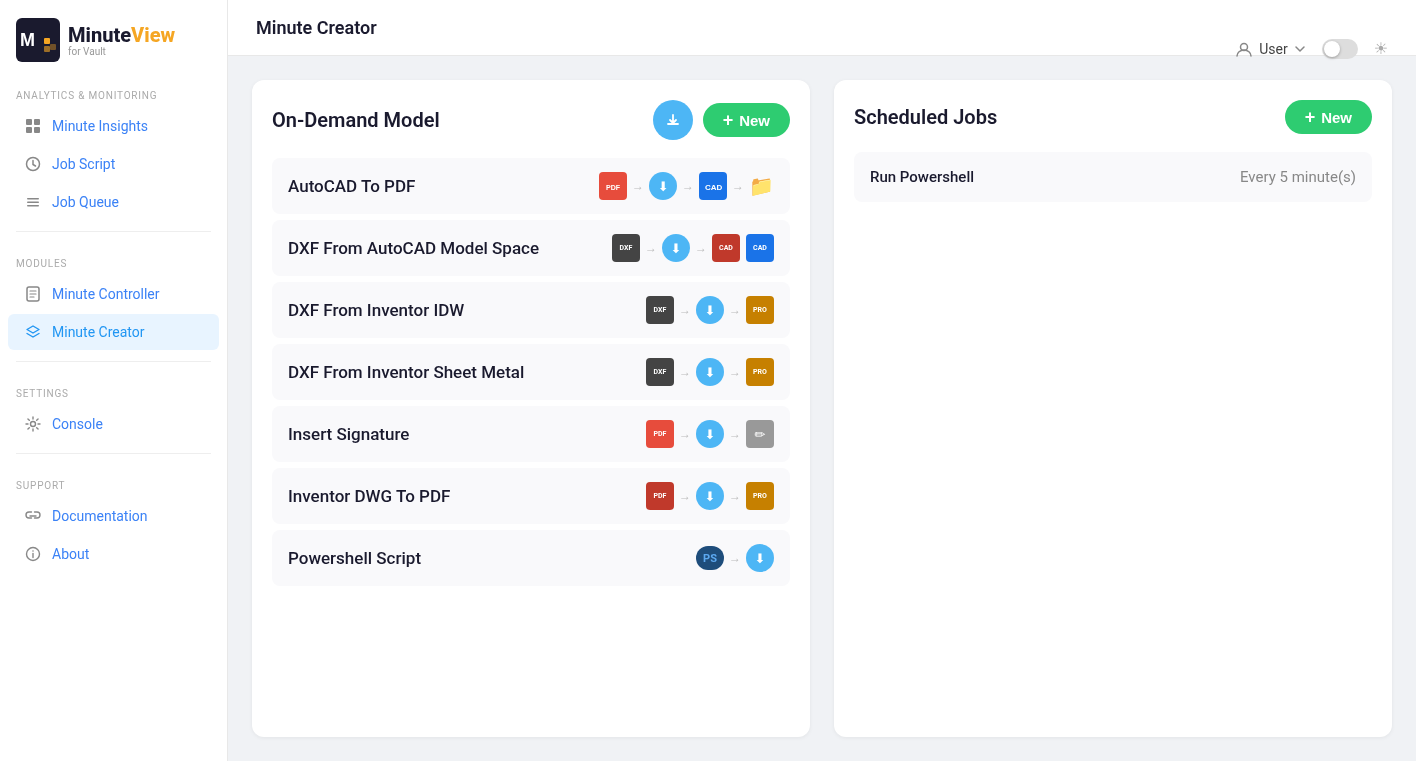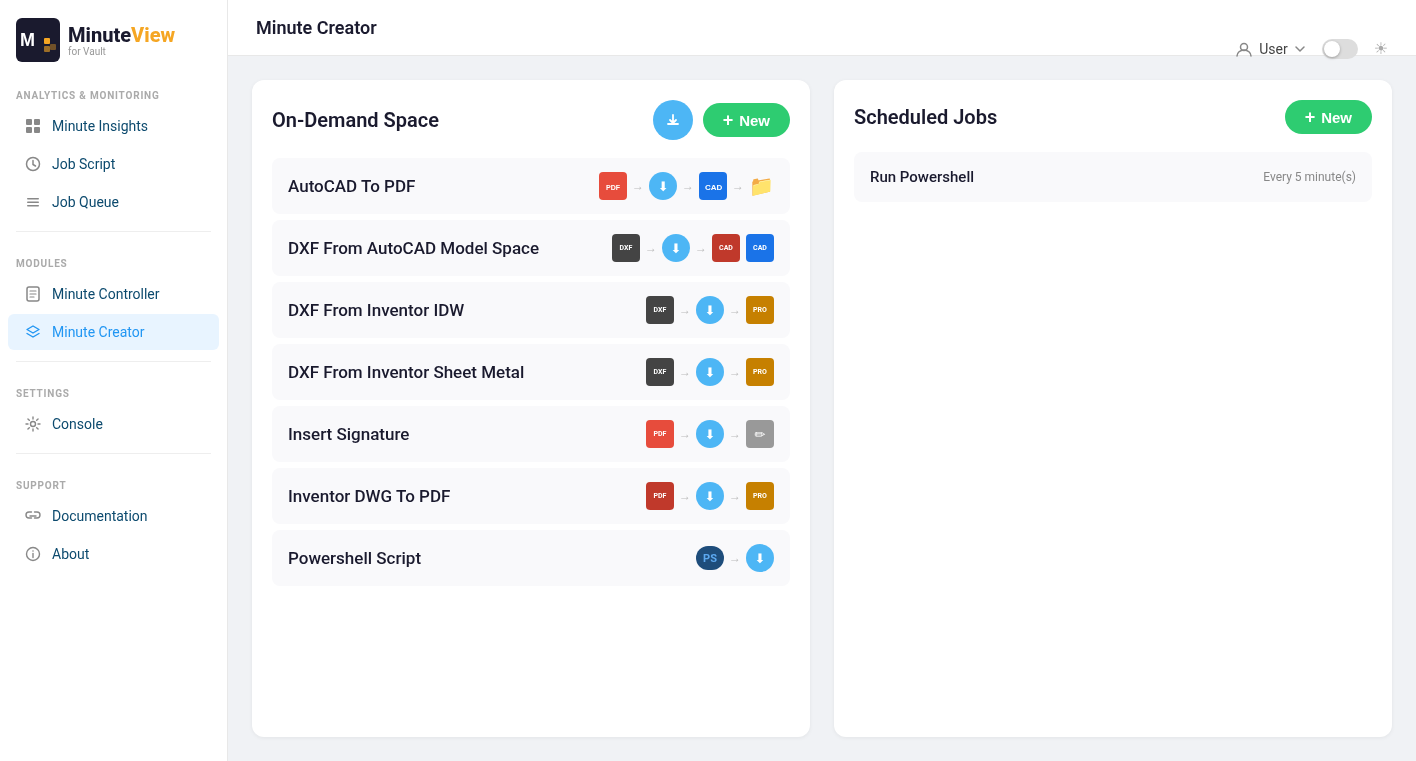--- a/index.html
+++ b/index.html
@@ -1,22 +1,22 @@
 <!DOCTYPE html>
 <html><head>
   <meta charset="utf-8">
   <style>
     * { box-sizing: border-box; margin: 0; padding: 0; }
     body { font-family: -apple-system, BlinkMacSystemFont, 'Segoe UI', Roboto, sans-serif; background: #f0f2f5; display: flex; height: 761px; overflow: hidden; }
 
     
     .sidebar { width: 228px; background: #ffffff; border-right: 1px solid #e8e8e8; display: flex; flex-direction: column; height: 100%; flex-shrink: 0; }
 
-    .sidebar-section-label { font-size: 10px; font-weight: 700; color: #aaa; letter-spacing: 0.8px; padding: 16px 16px 6px; text-transform: uppercase; }
-    .sidebar-item { display: flex; align-items: center; gap: 10px; padding: 9px 16px; cursor: pointer; border-radius: 6px; margin: 1px 8px; font-size: 14px; color: #0c4a6e; transition: background 0.15s; }
+    .sidebar-section-label { font-size: 10px; font-weight: 400; color: #aaa; letter-spacing: 0.8px; padding: 16px 16px 6px; text-transform: uppercase; }
+    .sidebar-item { display: flex; align-items: center; gap: 10px; padding: 9px 16px; cursor: pointer; border-radius: 6px; margin: 1px 8px; font-size: 14px; color: #3b82f6; transition: background 0.15s; }
     .sidebar-item.active { color: #2196f3; background: #e8f4ff; }
     .sidebar-item .item-icon { width: 18px; height: 18px; display: flex; align-items: center; justify-content: center; flex-shrink: 0; }
     .sidebar-divider { border: none; border-top: 1px solid #eee; margin: 10px 16px; }
     .sidebar-bottom { margin-top: auto; padding-bottom: 8px; }
     .sidebar-collapse { display: flex; align-items: center; gap: 8px; padding: 10px 16px; cursor: pointer; font-size: 14px; color: #666; }
 
     
     .main { flex: 1; display: flex; flex-direction: column; overflow: hidden; }
     .topbar { height: 56px; background: #ffffff; border-bottom: 1px solid #e8e8e8; display: flex; align-items: center; justify-content: space-between; padding: 0 28px; flex-shrink: 0; }
     .topbar-title { font-size: 18px; font-weight: 600; color: #1a1a2e; }
@@ -44,21 +44,21 @@
     .job-icons { display: flex; align-items: center; gap: 4px; }
 
     
     .icon-pdf { width: 28px; height: 28px; background: #e74c3c; border-radius: 4px; display: flex; align-items: center; justify-content: center; color: white; font-size: 8px; font-weight: 700; }
     .icon-dl { width: 28px; height: 28px; background: #4db6f5; border-radius: 50%; display: flex; align-items: center; justify-content: center; color: white; font-size: 13px; }
     .arrow { color: #bbb; font-size: 12px; margin: 0 1px; }
 
     
     .scheduled-row { display: flex; align-items: center; justify-content: space-between; padding: 16px; border-radius: 8px; background: #f9f9fb; }
     .scheduled-name { font-size: 15px; font-weight: 500; color: #1a1a2e; }
-    .scheduled-freq { font-size: 12px; color: #888; }
+    .scheduled-freq { font-size: 15px; color: #888; }
 
     
     .logo-wrap { display: flex; align-items: center; padding: 18px 16px 12px; }
   </style>
 </head>
 <body>
 
 <nav class="sidebar">
   <div class="logo-wrap">
     <svg width="44" height="44" viewBox="0 0 44 44">
@@ -192,21 +192,21 @@
         <div class="toggle-knob"></div>
       </div>
       <span class="sun-icon">☀</span>
     </div>
   </header>
 
   <div class="content">
 
     <div class="card">
       <div class="card-header">
-        <span class="card-title">On-Demand Space</span>
+        <span class="card-title">On-Demand Model</span>
         <div class="card-actions">
           <button class="btn-download">
             <svg width="14" height="14" viewBox="0 0 14 14" fill="none">
                 <path d="M7 2v7M4 7l3 3 3-3" stroke="white" stroke-width="1.8" stroke-linecap="round" stroke-linejoin="round"></path>
                 <path d="M2 11h10" stroke="white" stroke-width="1.8" stroke-linecap="round"></path>
               </svg>
           </button>
           <button class="btn-new">
             <span style="font-size:18px;line-height:1;">+</span>
             <span>New</span>

